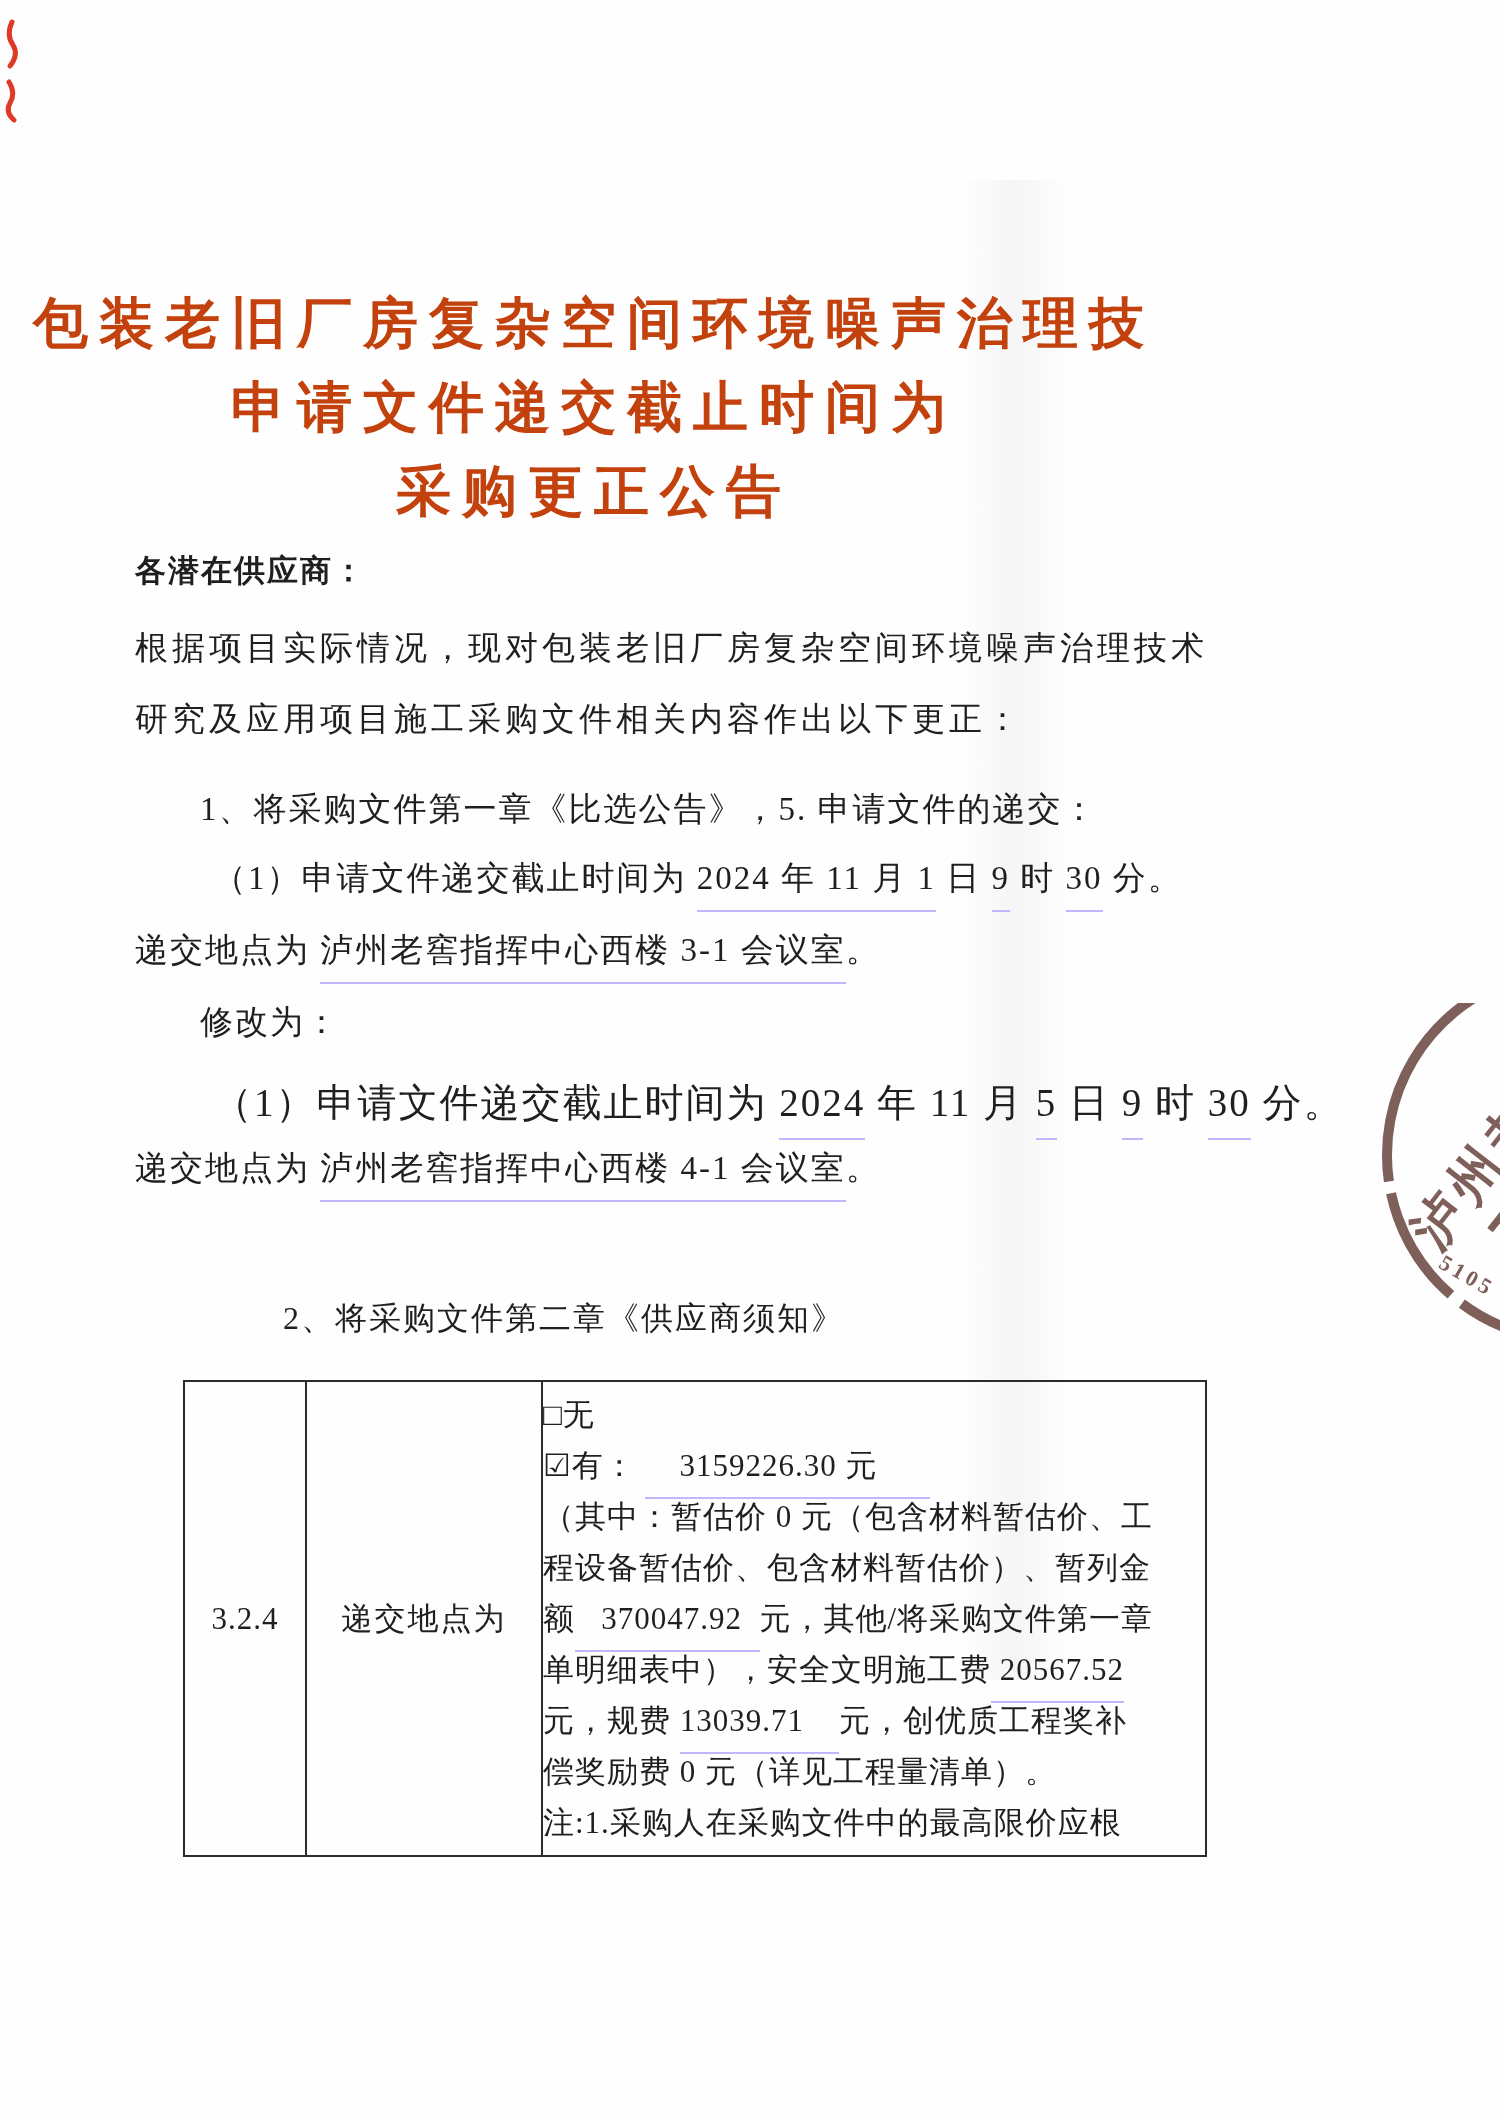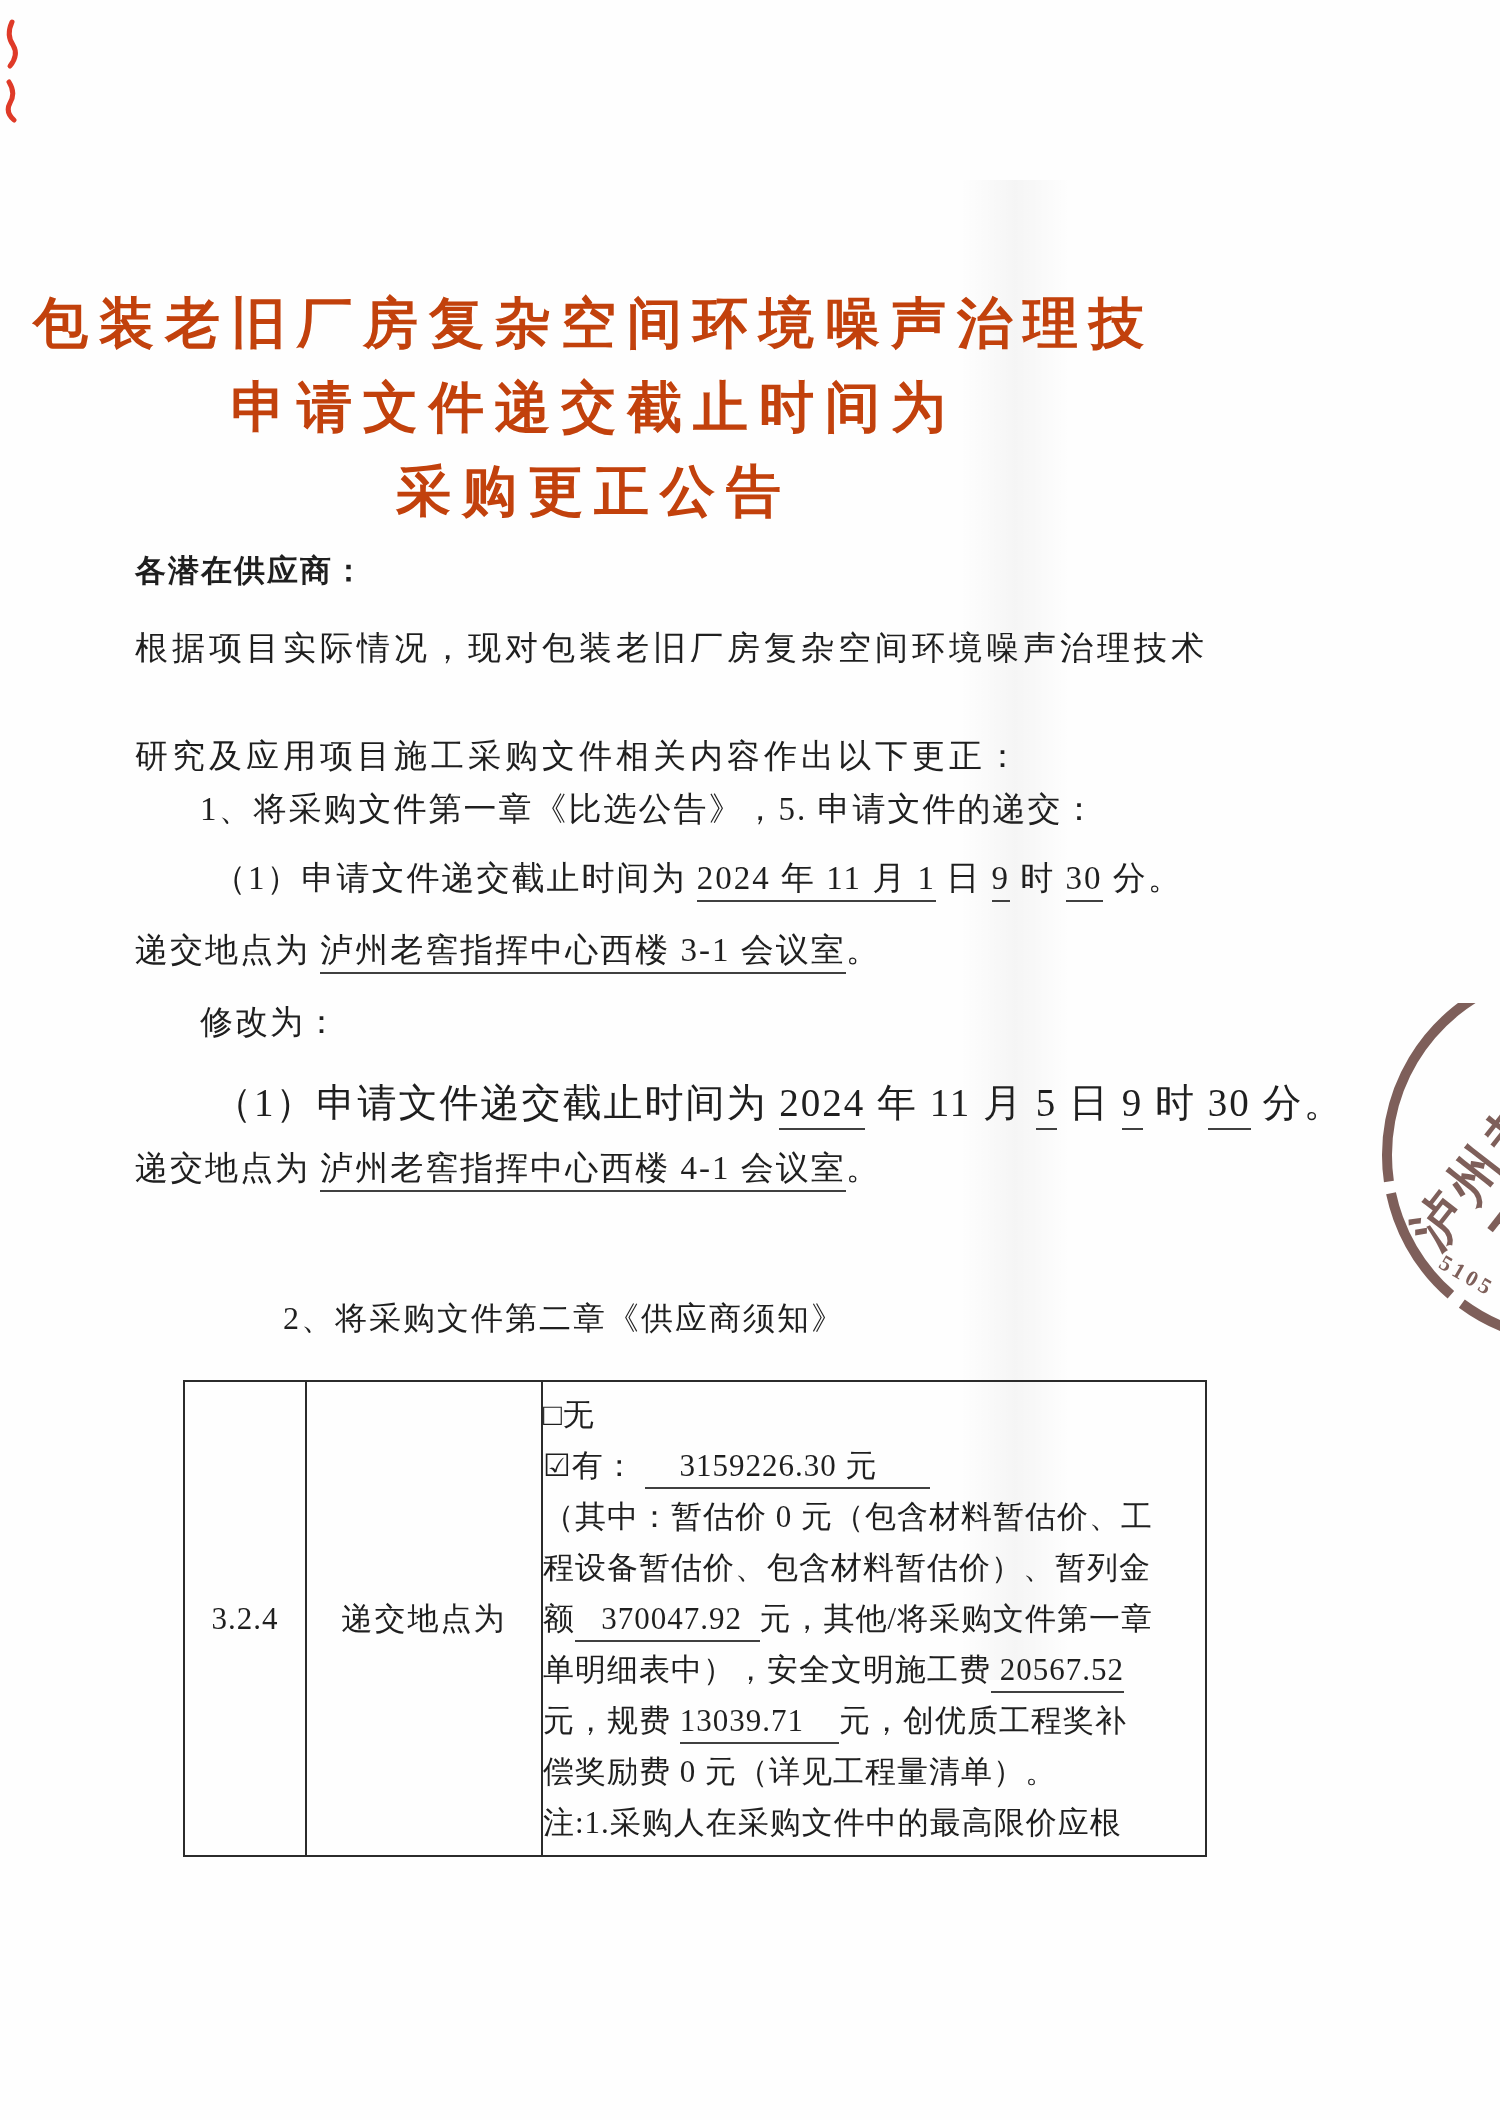--- a/index.html
+++ b/index.html
@@ -5,24 +5,24 @@
   html,body{margin:0;padding:0;}
   body{width:1500px;height:2120px;background:#fefefe;position:relative;overflow:hidden;
        font-family:"Liberation Serif","DejaVu Serif",serif;color:#1f1f1f;}
   .abs{position:absolute;}
   .smudge{left:960px;top:180px;width:110px;height:1500px;
           background:linear-gradient(90deg,rgba(0,0,0,0) 0%,rgba(0,0,0,0.035) 50%,rgba(0,0,0,0) 100%);}
   .title{left:0;top:282px;width:1188px;text-align:center;font-size:55px;font-weight:bold;
          line-height:84px;letter-spacing:11px;color:#c2410c;}
   .bline{white-space:pre;}
   .bline span{white-space:pre;margin-top:36px;}
-  .u{border-bottom:2px solid #404040;padding-bottom:4px;font-family:Liberation Serif, serif;}
+  .u{border-bottom:2px solid #c4b5fd;padding-bottom:14px;font-family:Liberation Serif, serif;}
   .salutation{left:135px;top:550px;font-size:31px;font-weight:bold;letter-spacing:2px;}
   .intro1{left:135px;top:626px;font-size:33px;letter-spacing:4px;}
-  .intro2{left:135px;top:734px;font-size:33px;letter-spacing:4px;}
+  .intro2{left:135px;top:697px;font-size:33px;letter-spacing:4px;}
   .c1h{left:200px;top:787px;font-size:33px;letter-spacing:2px;}
   .c1t{left:213px;top:856px;font-size:33px;letter-spacing:2px;}
   .c1p{left:135px;top:928px;font-size:33px;letter-spacing:2px;}
   .mod{left:200px;top:1000px;font-size:33px;letter-spacing:2px;}
   .c1tn{left:213px;top:1076px;font-size:39px;letter-spacing:2px;}
   .c1pn{left:135px;top:1146px;font-size:33px;letter-spacing:2px;}
   .c2h{left:283px;top:1297px;font-size:32px;letter-spacing:2px;}
   table.doc{position:absolute;left:183px;top:1380px;width:1016px;height:477px;
             border-collapse:collapse;table-layout:fixed;font-size:31px;}
   table.doc td{border:2px solid #2b2b2b;vertical-align:middle;padding:0;}

